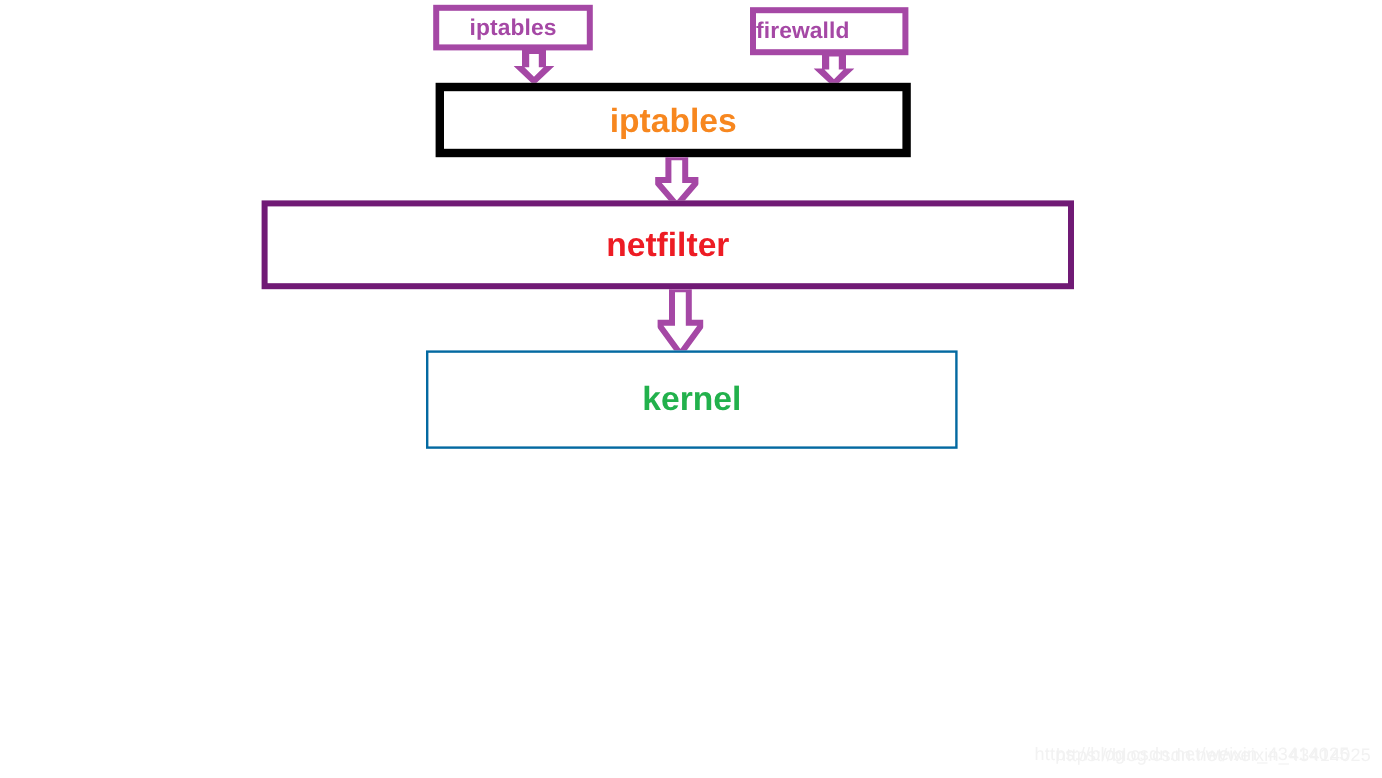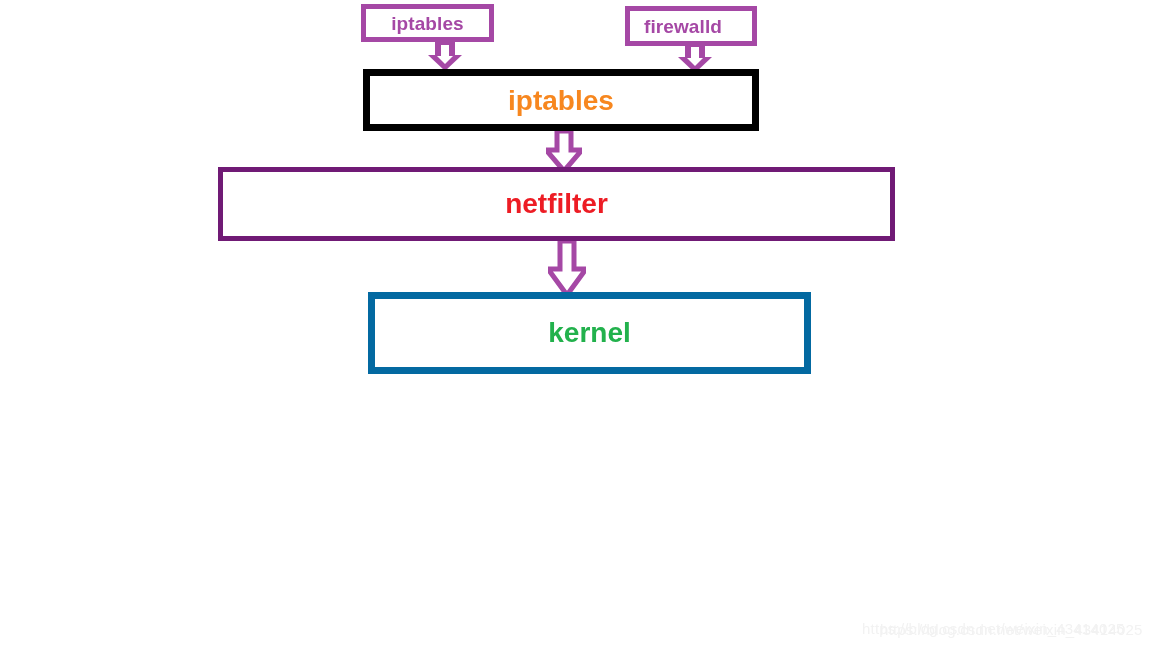--- a/index.html
+++ b/index.html
@@ -44,21 +44,20 @@
     top: 4px;
     width: 133px;
     height: 38px;
   }
   #node-src-firewalld {
     left: 625px;
     top: 6px;
     width: 132px;
     height: 40px;
     justify-content: flex-start;
-    padding-left: 14px;
   }
 
   
   #node-iptables {
     left: 363px;
     top: 69px;
     width: 396px;
     height: 62px;
     border: 7px solid #000000;
     font-size: 28px;
@@ -75,25 +74,25 @@
     top: 167px;
     width: 677px;
     height: 74px;
     border: 5px solid #701a75;
     font-size: 28px;
     color: #ed1c24;
   }
 
   
   #node-kernel {
-    left: 368px;
+    left: 355px;
     top: 292px;
     width: 443px;
     height: 82px;
-    border: 7px solid #0369a1;
+    border: 2px solid #0369a1;
     font-size: 28px;
     color: #22b14c;
   }
 
   
   .arrow {
     position: absolute;
   }
   #arrow-src-iptables {
     left: 428px;

